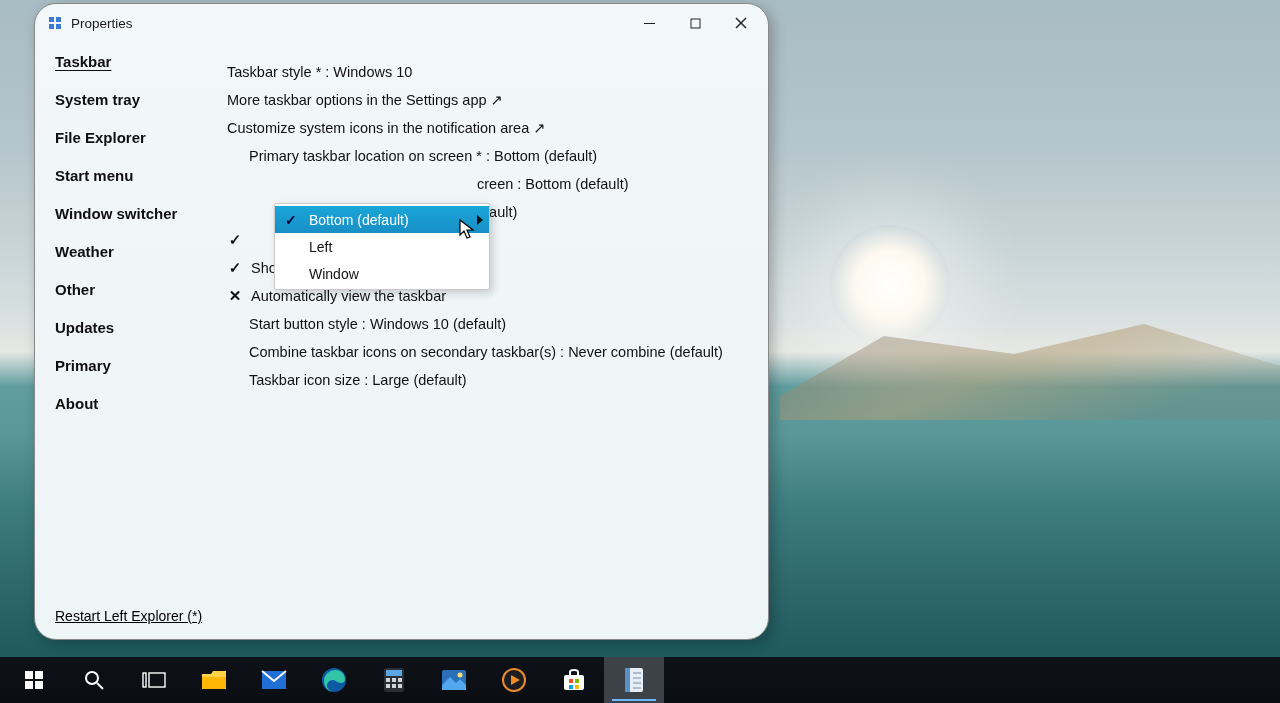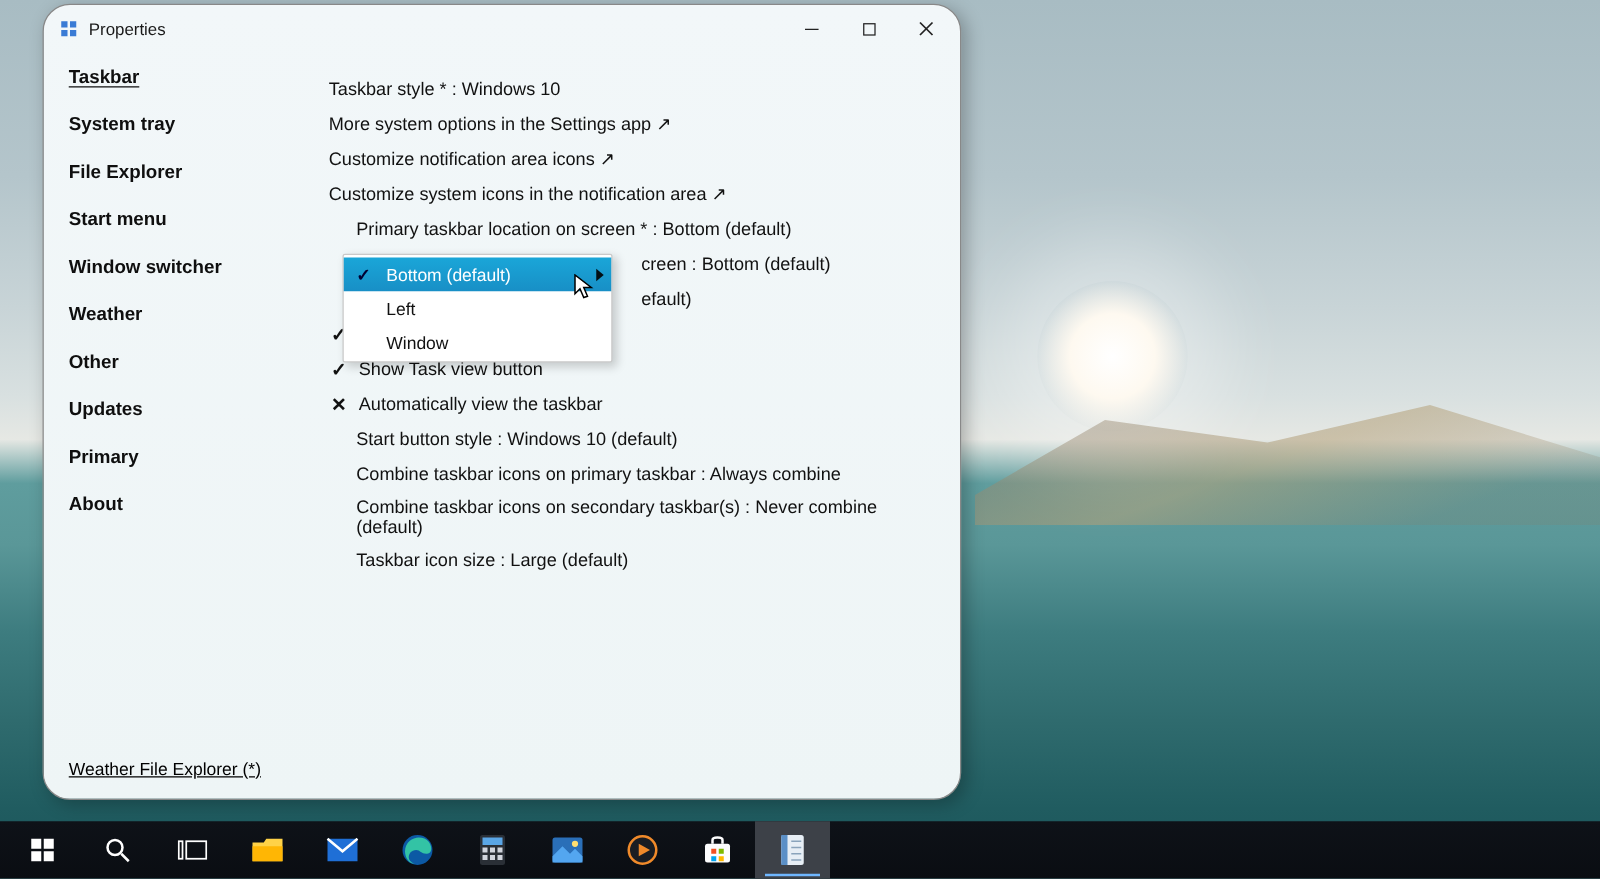--- a/index.html
+++ b/index.html
@@ -23,21 +23,21 @@
     background: linear-gradient(180deg, #f2f7f9 0%, #eef5f6 100%);
     border:1px solid #888; border-radius:22px; box-shadow: 4px 4px 14px rgba(0,0,0,0.25);
     display:flex; flex-direction:column;margin-left:20px; }
   .titlebar { height:38px; display:flex; align-items:center; padding:0 4px 0 12px; }
   .titlebar .app-icon { width:16px; height:16px; margin-right:8px; display:flex; align-items:center; justify-content:center; }
   .titlebar .title { font-size:13.5px; color:#1a1a1a; }
   .win-controls { margin-left:auto; display:flex; }
   .win-btn { width:46px; height:30px; display:flex; align-items:center; justify-content:center; color:#222; }
   .win-btn svg { display:block; }
 
-  .body-row { flex:1; display:flex; min-height:0;gap:36px; }
+  .body-row { flex:1; display:flex; min-height:0; }
 
   .sidebar { width:172px; padding:12px 0 0 20px; }
   .side-item { font-size:15px; font-weight:700; color:#0f0f0f; margin:0 0 23px 0; line-height:1; cursor:default; }
   .side-item.active { text-decoration: underline; text-underline-offset:3px; }
 
   .content { flex:1; padding:16px 10px 0 20px; font-size:14.5px; color:#111; }
   .row { display:flex; align-items:center; gap:8px; padding:4px 0 5px 0; min-height:28px; }
   .row.link { text-decoration:none; }
   .indent1 { padding-left:22px; }
   .chk { width:16px; text-align:center; font-weight:700; font-size:15px; }
@@ -110,50 +110,48 @@
       <div class="side-item">Window switcher</div>
       <div class="side-item">Weather</div>
       <div class="side-item">Other</div>
       <div class="side-item">Updates</div>
       <div class="side-item">Primary</div>
       <div class="side-item">About</div>
     </div>
 
     <div class="content">
       <div class="row">Taskbar style * : Windows 10</div>
-      <div class="row link">More system options in the Settings app ↗</div>
-      <div class="row link">Customize notification area icons ↗</div>
+      <div class="row link">More taskbar options in the Settings app ↗</div>
       <div class="row link">Customize system icons in the notification area ↗</div>
 
       <div class="row indent1">Primary taskbar location on screen * : Bottom (default)</div>
       <div class="row indent1" style="padding-left:250px;">creen : Bottom (default)</div>
       <div class="row indent1" style="padding-left:250px;">efault)</div>
 
       <div class="row">
         <span class="chk">✓</span>
         <span style="visibility:hidden;">hidden</span>
       </div>
       <div class="row">
         <span class="chk">✓</span>
         <span>Show Task view button</span>
       </div>
       <div class="row">
         <span class="chk">✕</span>
         <span>Automatically view the taskbar</span>
       </div>
 
       <div class="row indent1">Start button style : Windows 10 (default)</div>
-      <div class="row indent1">Combine taskbar icons on primary taskbar : Always combine</div>
       <div class="row indent1">Combine taskbar icons on secondary taskbar(s) : Never combine (default)</div>
       <div class="row indent1">Taskbar icon size : Large (default)</div>
     </div>
   </div>
 
   <div class="footer">
-    <a href="#">Weather File Explorer (*)</a>
+    <a href="#">Restart Left Explorer (*)</a>
   </div>
 
   <div class="dropdown">
     <div class="dd-item selected">
       <span class="dd-check">✓</span>
       <span>Bottom (default)</span>
     </div>
     <div class="dd-item">
       <span>Left</span>
     </div>

